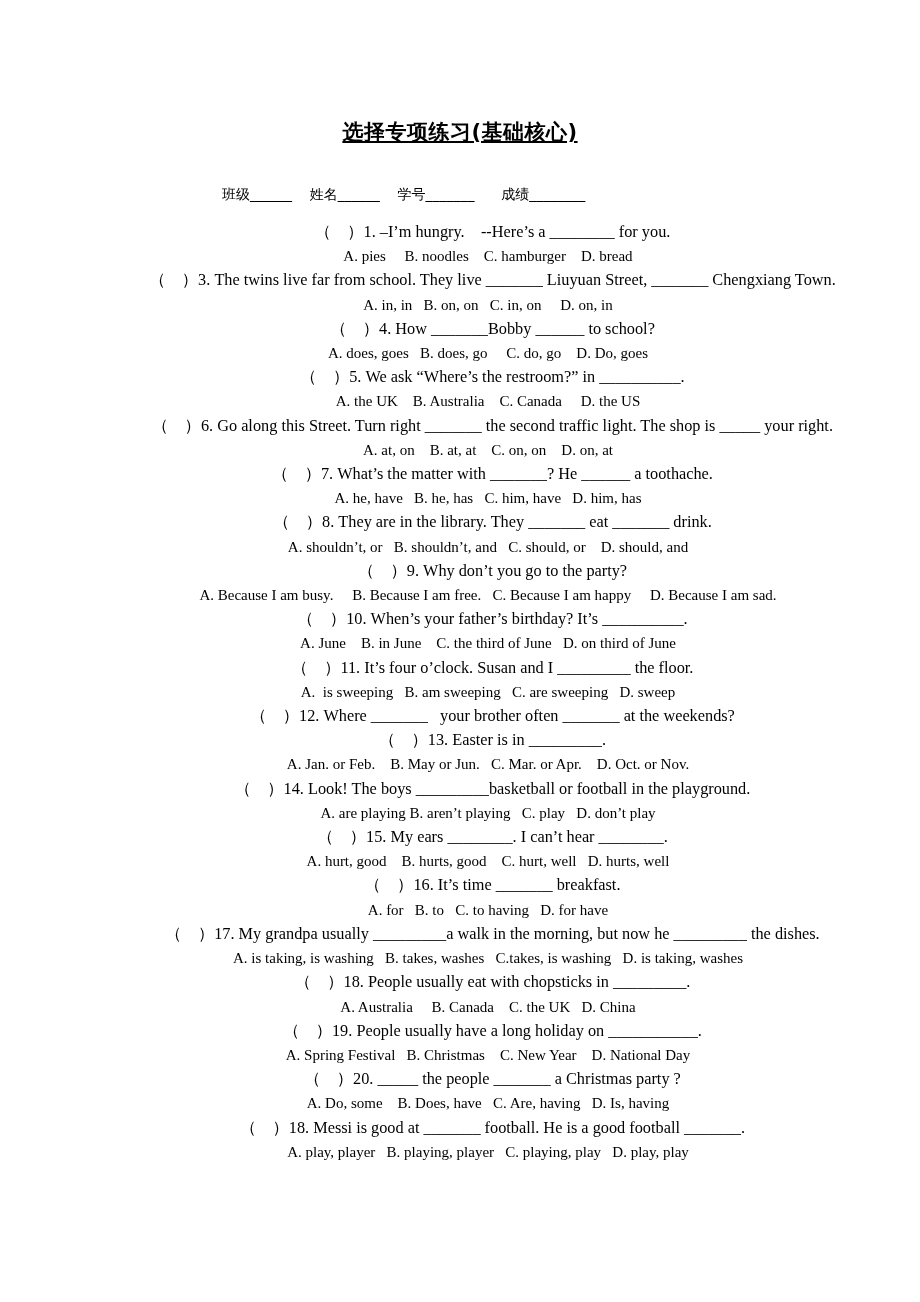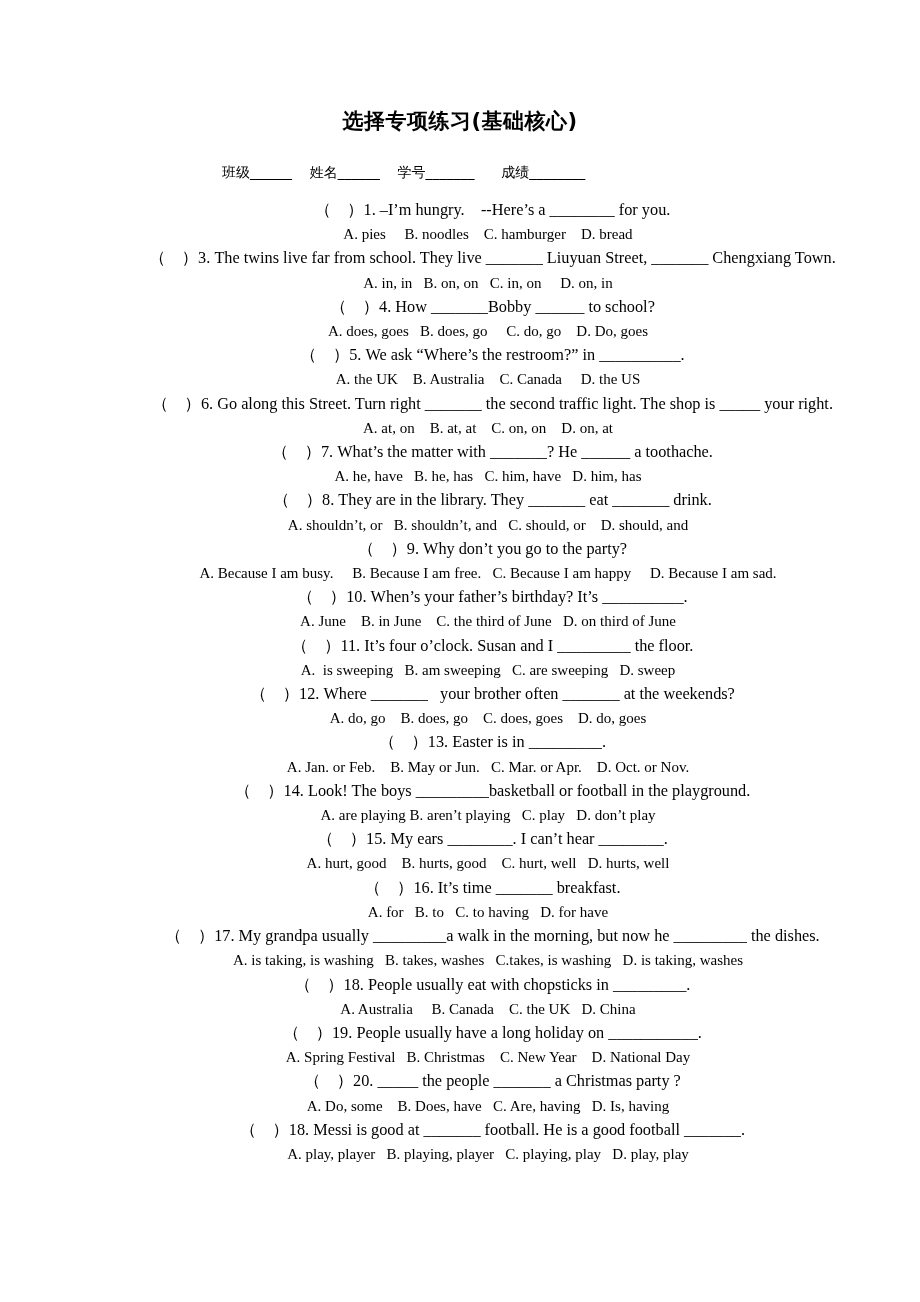--- a/index.html
+++ b/index.html
@@ -19,23 +19,24 @@
     width: 920px;
     height: 1302px;
     box-sizing: border-box;
     padding: 0;
   }
   .doc-title {
     text-align: center;
     font-weight: bold;
     font-size: 21px;
     letter-spacing: 0.5px;
-    margin: 7px;
+    margin: 18px;
     padding-top: 100px;
     font-family: "DejaVu Sans", "Liberation Sans", sans-serif;
+    text-decoration: underline;
   }
   .info-line {
     margin: 0;
     padding-top: 22px;
     padding-left: 222px;
     font-size: 14px;
     font-family: "DejaVu Sans", "Liberation Sans", sans-serif;
     white-space: pre;
   }
   .questions {
@@ -107,21 +108,20 @@
       <div class="q-block">
         <div class="q-line">（    ）10. When’s your father’s birthday? It’s __________.</div>
         <div class="o-line">A. June    B. in June    C. the third of June   D. on third of June</div>
       </div>
       <div class="q-block">
         <div class="q-line">（    ）11. It’s four o’clock. Susan and I _________ the floor.</div>
         <div class="o-line">A.  is sweeping   B. am sweeping   C. are sweeping   D. sweep</div>
       </div>
       <div class="q-block">
         <div class="q-line">（    ）12. Where _______   your brother often _______ at the weekends?</div>
-        <div class="o-line">A. do, go    B. does, go    C. does, goes    D. do, goes</div>
       </div>
       <div class="q-block">
         <div class="q-line">（    ）13. Easter is in _________.</div>
         <div class="o-line">A. Jan. or Feb.    B. May or Jun.   C. Mar. or Apr.    D. Oct. or Nov.</div>
       </div>
       <div class="q-block">
         <div class="q-line">（    ）14. Look! The boys _________basketball or football in the playground.</div>
         <div class="o-line">A. are playing B. aren’t playing   C. play   D. don’t play</div>
       </div>
       <div class="q-block">

